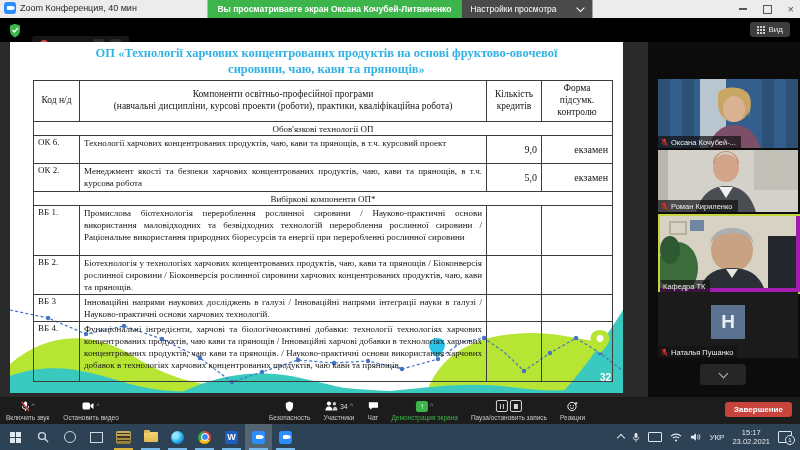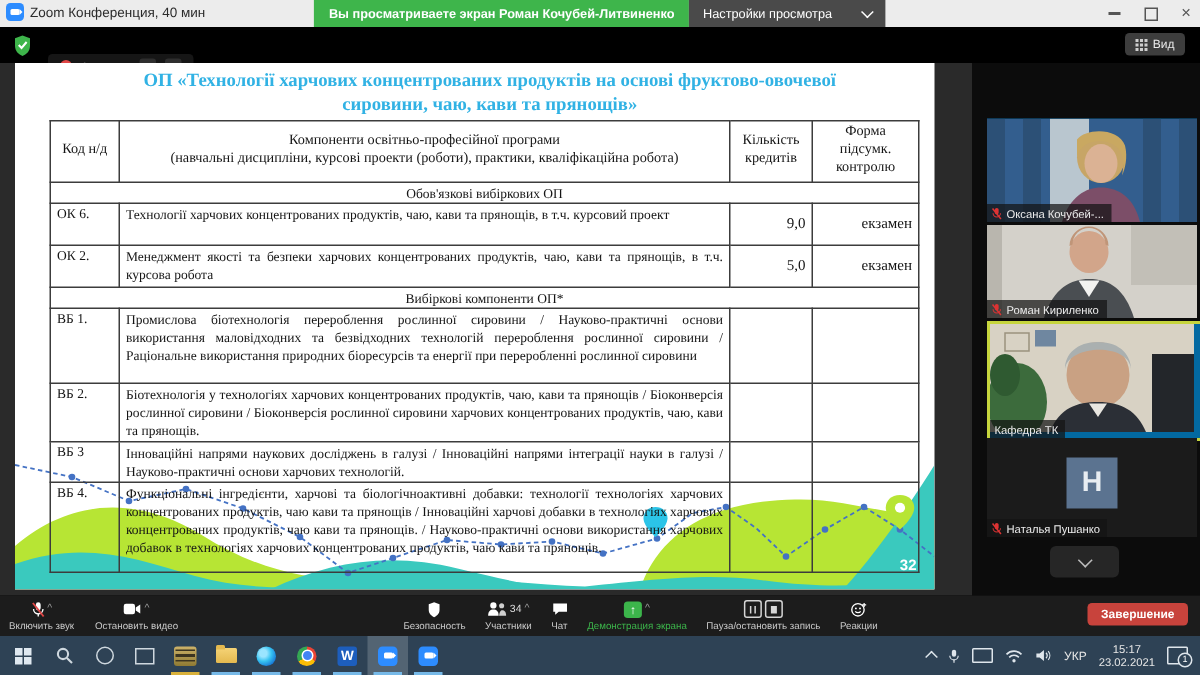--- a/index.html
+++ b/index.html
@@ -44,21 +44,21 @@
   .optable td{border:1px solid #3c3c3c;padding:1px 4px;vertical-align:top;background:transparent;}
   .optable .th td{text-align:center;vertical-align:middle;font-size:9.5px;line-height:1.25;}
   .optable .sec td{text-align:center;vertical-align:middle;height:13px;padding:0;}
   .num{text-align:right;vertical-align:middle !important;font-size:10px;}
   .just{text-align:justify;line-height:12px;}
   .foot td{font-size:9px;vertical-align:middle;}
   .page-num{position:absolute;right:12px;top:330px;z-index:4;color:#fff;font-weight:bold;font-size:10px;}
   .decor{position:absolute;left:0;top:0;width:613px;height:351px;z-index:1;}
   
   .sidebar{position:absolute;left:648px;top:42px;width:152px;height:355px;background:#0c0c0c;}
-  .tile{position:absolute;left:10px;width:140px;overflow:hidden;background:#0369a1;}
+  .tile{position:absolute;left:10px;width:140px;overflow:hidden;background:#a21caf;}
   .tile svg{display:block;}
   .name-tag{position:absolute;left:0;bottom:0;max-width:100%;display:flex;align-items:center;gap:3px;
             background:rgba(20,20,20,.72);color:#ececec;font-size:7.5px;padding:1.5px 5px 1.5px 3px;white-space:nowrap;}
   .tile-active{border:2px solid #c6d53d;}
   .avatar-sq{position:absolute;left:50%;top:46%;transform:translate(-50%,-50%);width:34px;height:34px;background:#5b7390;
              display:flex;align-items:center;justify-content:center;color:#e8edf2;font-size:19px;font-weight:bold;}
   .more-btn{position:absolute;left:52px;top:322px;width:46px;height:21px;background:#262626;border-radius:4px;
             display:flex;align-items:center;justify-content:center;}
   .more-btn .chev{border-color:#bbb;width:6px;height:6px;}
   
@@ -114,21 +114,21 @@
 <body>
 
 <div class="titlebar">
   <div class="tb-left">
     <span class="zoom-glyph">
         <i></i>
       </span>
     <span>Zoom Конференция, 40 мин</span>
   </div>
   <div class="banner-group">
-    <div class="share-banner">Вы просматриваете экран Роман Кочубей-Литвиненко</div>
+    <div class="share-banner">Вы просматриваете экран Оксана Кочубей-Литвиненко</div>
     <div class="view-settings">
       <span>Настройки просмотра</span>
         <span class="chev"></span>
     </div>
   </div>
   <div class="win-controls">
     <span class="wc-min"></span>
     <span class="wc-max"></span>
     <span class="wc-close">×</span>
   </div>
@@ -218,21 +218,21 @@
           <tr class="th" style="height:41px">
         <td>Код н/д</td>
         <td>
           <div>Компоненти освітньо-професійної програми</div>
           <div>(навчальні дисципліни, курсові проекти (роботи), практики, кваліфікаційна робота)</div>
         </td>
         <td>Кількість кредитів</td>
         <td>Форма підсумк. контролю</td>
       </tr>
       <tr class="sec">
-            <td colspan="4">Обов'язкові вибіркових ОП</td>
+            <td colspan="4">Обов'язкові технології ОП</td>
           </tr>
       <tr style="height:28px">
         <td>ОК 6.</td>
         <td class="just">Технології харчових концентрованих продуктів, чаю, кави та прянощів, в т.ч. курсовий проект</td>
         <td class="num">9,0</td>
         <td class="num">екзамен</td>
       </tr>
       <tr style="height:28px">
         <td>ОК 2.</td>
         <td class="just">Менеджмент якості та безпеки харчових концентрованих продуктів, чаю, кави та прянощів, в т.ч. курсова робота</td>

